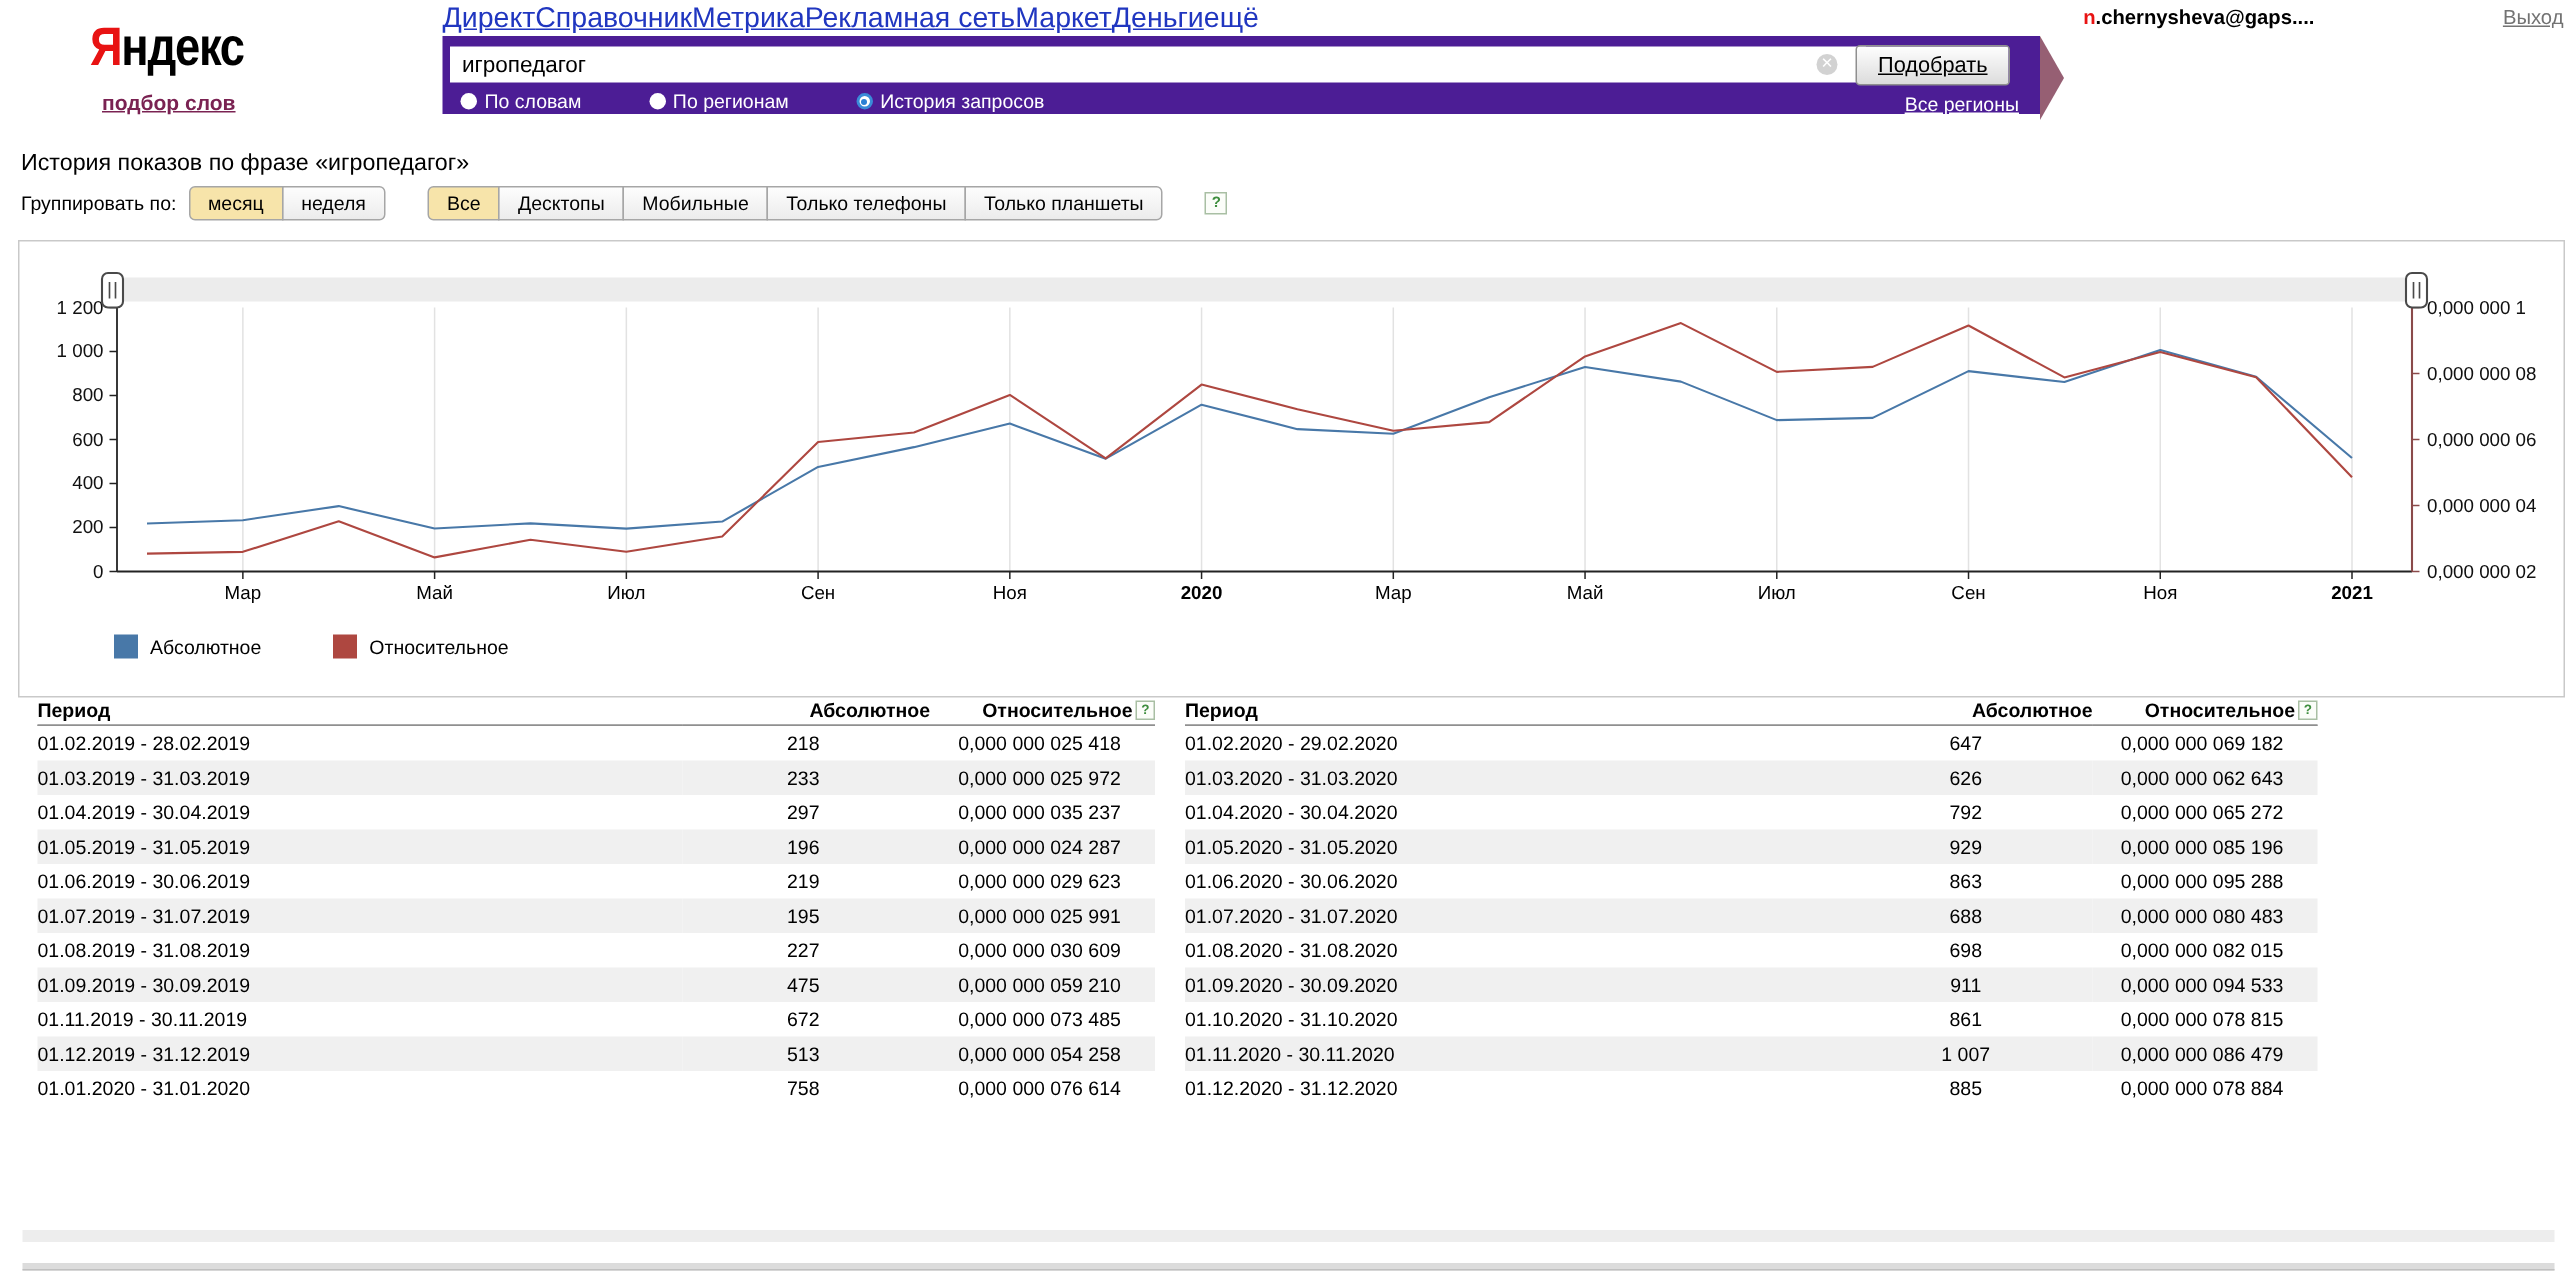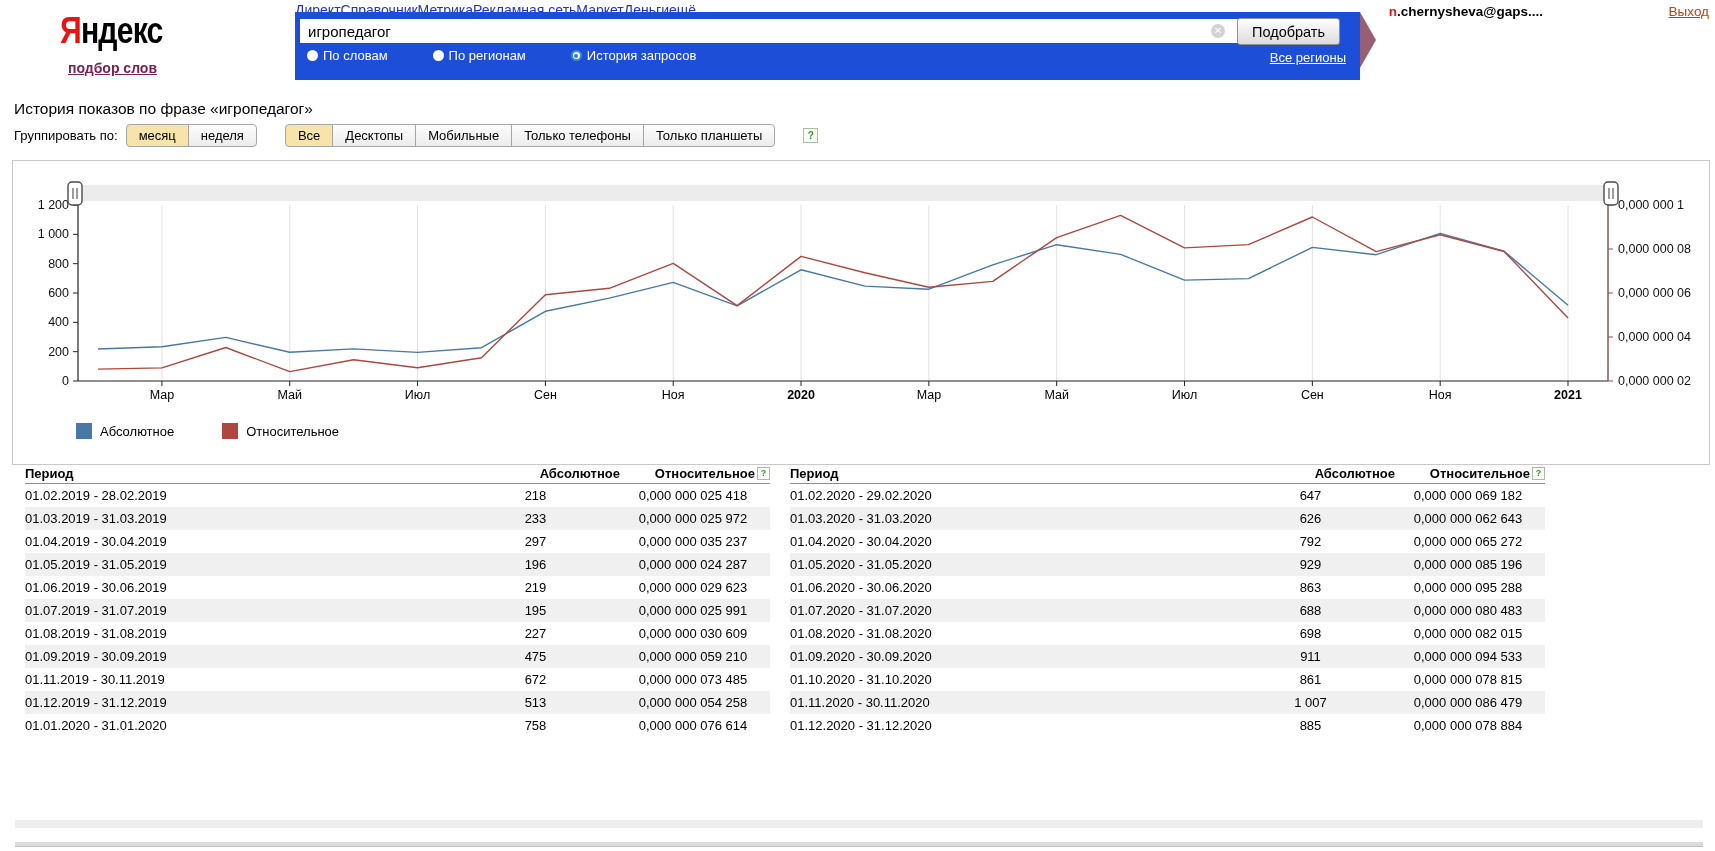--- a/index.html
+++ b/index.html
@@ -5,40 +5,40 @@
   html,body{margin:0;padding:0;background:#fff;}
   #page{position:relative;width:1715px;height:851px;background:#fff;overflow:hidden;
         font-family:"Liberation Sans",sans-serif;font-size:13px;color:#000;}
 
   
   .logo{position:absolute;left:60px;top:10px;font-size:36px;font-weight:700;
         transform:scaleX(.84);transform-origin:left top;letter-spacing:-1px;color:#000;}
   .logo .ya{color:#e81313;}
   .logo-sub{position:absolute;left:68px;top:60px;font-size:14px;font-weight:700;
             color:#7a2252;text-decoration:underline;cursor:pointer;}
-  .topnav{position:absolute;left:295px;top:2px;display:flex;font-size:14px;}
+  .topnav{position:absolute;left:295px;top:2px;display:flex;font-size:19px;}
   .topnav a{color:#2036c0;text-decoration:underline;cursor:pointer;white-space:nowrap;}
   .topnav a.dotted{text-decoration:none;border-bottom:1px dotted #2036c0;}
   .user-email{position:absolute;right:172px;top:4px;font-size:13.5px;font-weight:700;color:#000;}
   .user-email .red{color:#e81313;}
-  .logout{position:absolute;right:6px;top:4px;font-size:13.5px;color:#c2410c;
+  .logout{position:absolute;right:6px;top:4px;font-size:13.5px;color:#737373;
           text-decoration:underline;cursor:pointer;}
 
   
-  .searchbar{position:absolute;left:295px;top:12px;width:1065px;height:68px;background:#1d4ed8;}
+  .searchbar{position:absolute;left:295px;top:24px;width:1065px;height:52px;background:#4c1d95;}
   .searchbar:after{content:"";position:absolute;left:100%;top:0;width:0;height:0;
         border-top:28px solid transparent;border-bottom:28px solid transparent;
         border-left:16px solid #965f73;}
   .query-input{position:absolute;left:5px;top:7px;width:912px;height:24px;border:0;
         background:#fff;font-family:"Liberation Sans",sans-serif;font-size:15px;padding:0 24px 0 8px;outline:none;}
   .clear-btn{position:absolute;left:916px;top:12px;width:14px;height:14px;border-radius:50%;
         background:#d2d2d2;color:#fff;font-size:10px;line-height:14px;text-align:center;cursor:pointer;}
   .submit-btn{position:absolute;left:942px;top:6px;height:27px;padding:0 14px;
         background:linear-gradient(#fefefe,#dcdcdc);border:1px solid #8f8f8f;border-radius:3px;
-        font-family:"Liberation Sans",sans-serif;font-size:14.5px;cursor:pointer;}
+        font-family:"Liberation Sans",sans-serif;font-size:14.5px;cursor:pointer;text-decoration:underline;}
   .modes{position:absolute;left:12px;top:36px;display:flex;gap:45px;color:#fff;font-size:13px;}
   .mode{display:flex;align-items:center;gap:5px;cursor:pointer;white-space:nowrap;}
   .radio{width:11px;height:11px;border-radius:50%;background:#fff;box-sizing:border-box;position:relative;}
   .radio.sel{border:2px solid #3a8bd8;}
   .radio.sel:after{content:"";position:absolute;left:1.5px;top:1.5px;width:4px;height:4px;
         border-radius:50%;background:#2a7fd4;}
   .regions{position:absolute;right:14px;top:38px;color:#fff;text-decoration:underline;
         font-size:13px;cursor:pointer;text-align:center;}
 
   

